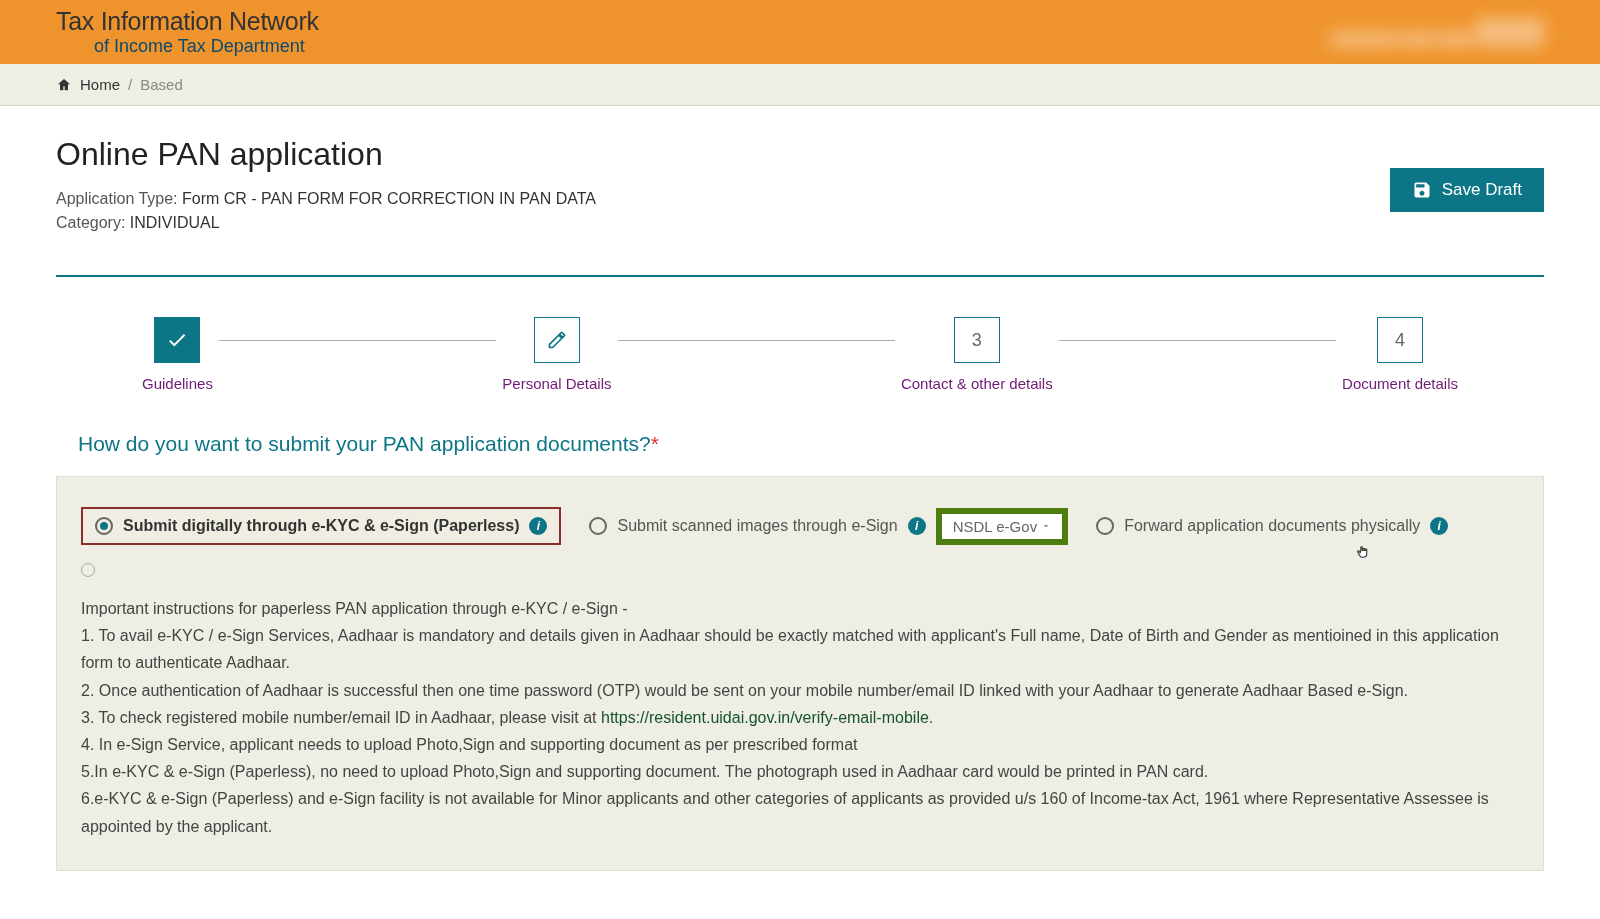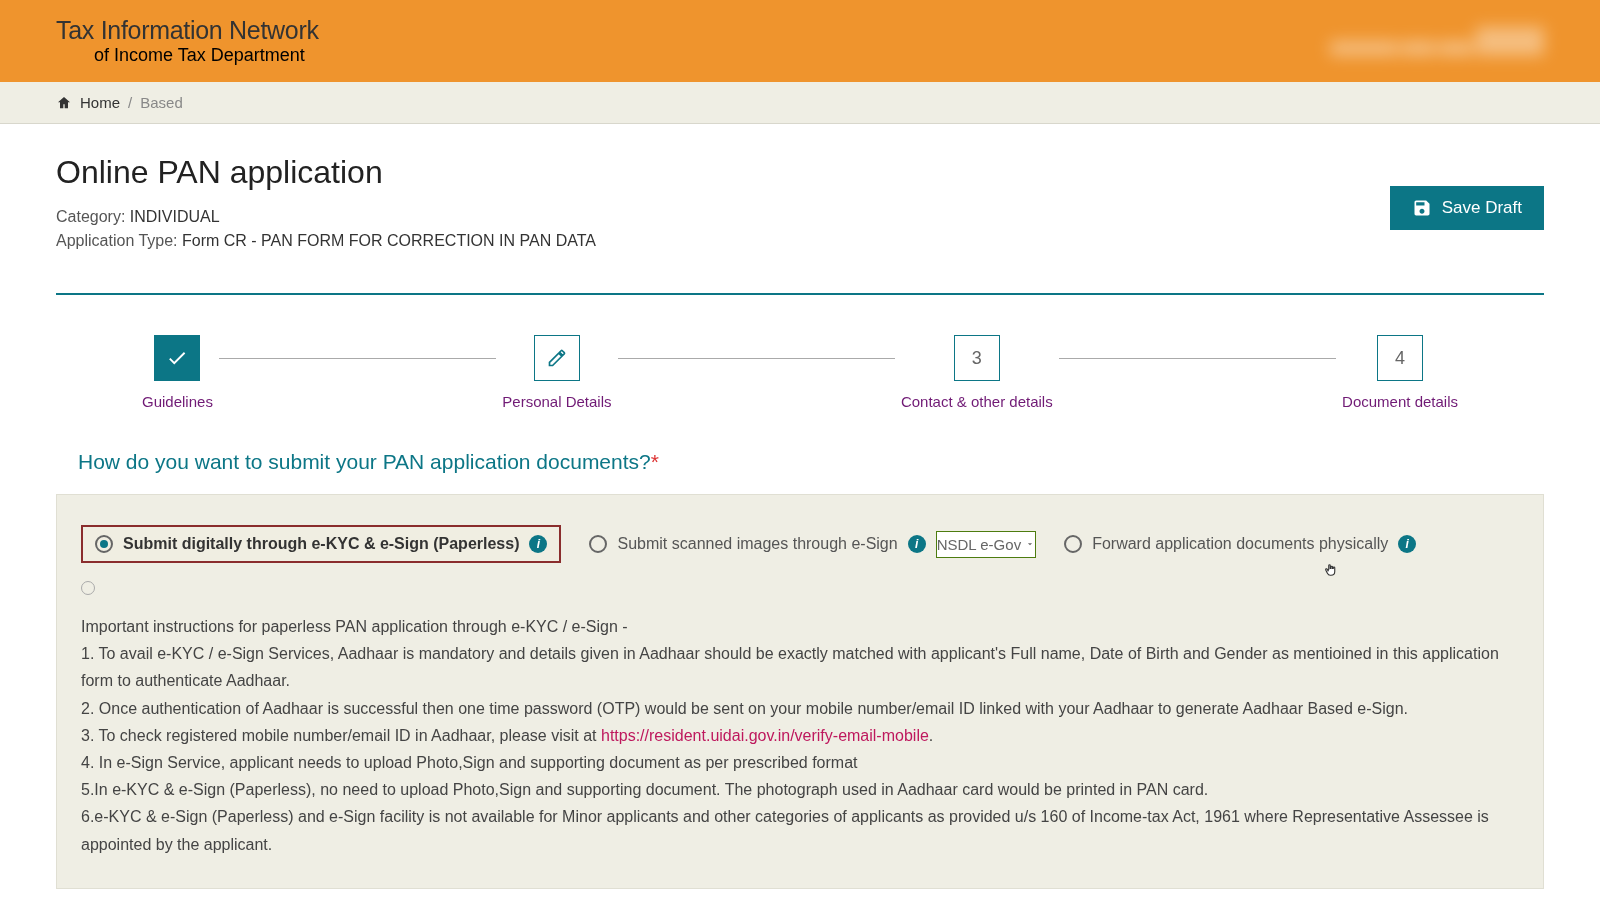--- a/index.html
+++ b/index.html
@@ -1,20 +1,20 @@
 <!DOCTYPE html>
 <html><head>
 <meta charset="utf-8">
 <style>
 * { margin: 0; padding: 0; box-sizing: border-box; }
 body { font-family: Arial, Helvetica, sans-serif; background: #fff; color: #333; }
-.header-bar { background: #ef942d; height: 82px; display: flex; align-items: center; padding: 0 56px; }
+.header-bar { background: #ef942d; height: 64px; display: flex; align-items: center; padding: 0 56px; }
 .logo-wrap { display: flex; flex-direction: column; }
 .logo-line1 { font-size: 25px; font-weight: 500; color: #333; letter-spacing: -0.3px; }
-.logo-line2 { font-size: 18px; color: #000000; padding-left: 38px; }
+.logo-line2 { font-size: 18px; color: #0c4a6e; padding-left: 38px; }
 .header-right { margin-left: auto; filter: blur(8px); opacity: 0.4; font-size: 12px; color: #fff; text-align: right; }
 .breadcrumb-bar { background: #efeee4; height: 42px; border-bottom: 1px solid #d8d7cc; display: flex; align-items: center; padding: 14px 56px; font-size: 15px; color: #333; }
 .bc-home-icon { margin-right: 8px; }
 .bc-sep { color: #888; margin: 0 8px; }
 .bc-login { color: #888; }
 .content { padding: 30px 56px 40px; }
 .title-row { display: flex; justify-content: space-between; align-items: flex-start; margin-bottom: 40px; }
 .page-title { font-size: 32px; font-weight: 400; color: #222; margin-bottom: 14px; }
 .meta-line { font-size: 16px; color: #555; line-height: 1.5; }
 .meta-line strong { font-weight: 400; color: #333; }
@@ -30,24 +30,24 @@
 .question { font-size: 21px; color: #0c7686; margin: 0 0 20px 22px; }
 .question .req { color: #d33; }
 .option-panel { background: #efeee4; border: 1px solid #e0dfd3; padding: 30px 24px; }
 .radio-row { display: flex; align-items: center; flex-wrap: wrap; gap: 28px; margin-bottom: 18px; }
 .radio-group { display: flex; align-items: center; gap: 10px; font-size: 16px; color: #555; cursor: pointer; }
 .radio-group.highlighted { border: 2.5px solid #8a2d2d; padding: 8px 12px; background: #f0eee2; }
 .radio-group.highlighted span.label { font-weight: 700; color: #333; }
 .radio-custom { width: 18px; height: 18px; border: 2px solid #666; border-radius: 50%; position: relative; flex-shrink: 0; }
 .radio-custom.checked::after { content: ""; position: absolute; top: 3px; left: 3px; width: 8px; height: 8px; background: #0c7686; border-radius: 50%; }
 .info-circle { width: 18px; height: 18px; background: #0c7686; color: #fff; border-radius: 50%; display: inline-flex; align-items: center; justify-content: center; font-size: 12px; font-weight: 700; font-style: italic; flex-shrink: 0; }
-.select-box { border: 1px solid #4d7c0f; padding: 4px 0; font-size: 15px; color: #666; background: #fff; display: inline-flex; align-items: center; gap: 4px; }
+.select-box { border: 6px solid #4d7c0f; padding: 4px 11px; font-size: 15px; color: #666; background: #fff; display: inline-flex; align-items: center; gap: 4px; }
 .radio-empty { width: 14px; height: 14px; border: 1.5px solid #aaa; border-radius: 50%; }
 .instructions { font-size: 16px; color: #444; line-height: 1.7; margin-top: 18px; }
-.instructions a { color: #be185d; text-decoration: none; text-align: center; }
+.instructions a { color: #14532d; text-decoration: none; text-align: center; }
 svg { display: block; }
 </style>
 </head>
 <body>
 
 <div class="header-bar">
   <div class="logo-wrap">
     <div class="logo-line1">Tax Information Network</div>
     <div class="logo-line2">of Income Tax Department</div>
   </div>
@@ -63,24 +63,24 @@
   <span>Home</span>
   <span class="bc-sep">/</span>
   <span class="bc-login">Based</span>
 </div>
 
 <div class="content">
   <div class="title-row">
     <div>
       <h1 class="page-title">Online PAN application</h1>
       <div class="meta-line">
-        <span>Category: </span><strong>INDIVIDUAL</strong>
+        <span>Application Type: </span><strong>Form CR - PAN FORM FOR CORRECTION IN PAN DATA</strong>
       </div>
       <div class="meta-line">
-        <span>Application Type: </span><strong>Form CR - PAN FORM FOR CORRECTION IN PAN DATA</strong>
+        <span>Category: </span><strong>INDIVIDUAL</strong>
       </div>
     </div>
     <button class="save-draft">
       <span>
         <svg width="20" height="20" viewBox="0 0 24 24" fill="#fff">
             <path d="M17 3H5c-1.1 0-2 .9-2 2v14c0 1.1.9 2 2 2h14c1.1 0 2-.9 2-2V7l-4-4zm-5 16c-1.66 0-3-1.34-3-3s1.34-3 3-3 3 1.34 3 3-1.34 3-3 3zm3-10H5V5h10v4z"></path>
           </svg>
       </span>
       <span>Save Draft</span>
     </button>

